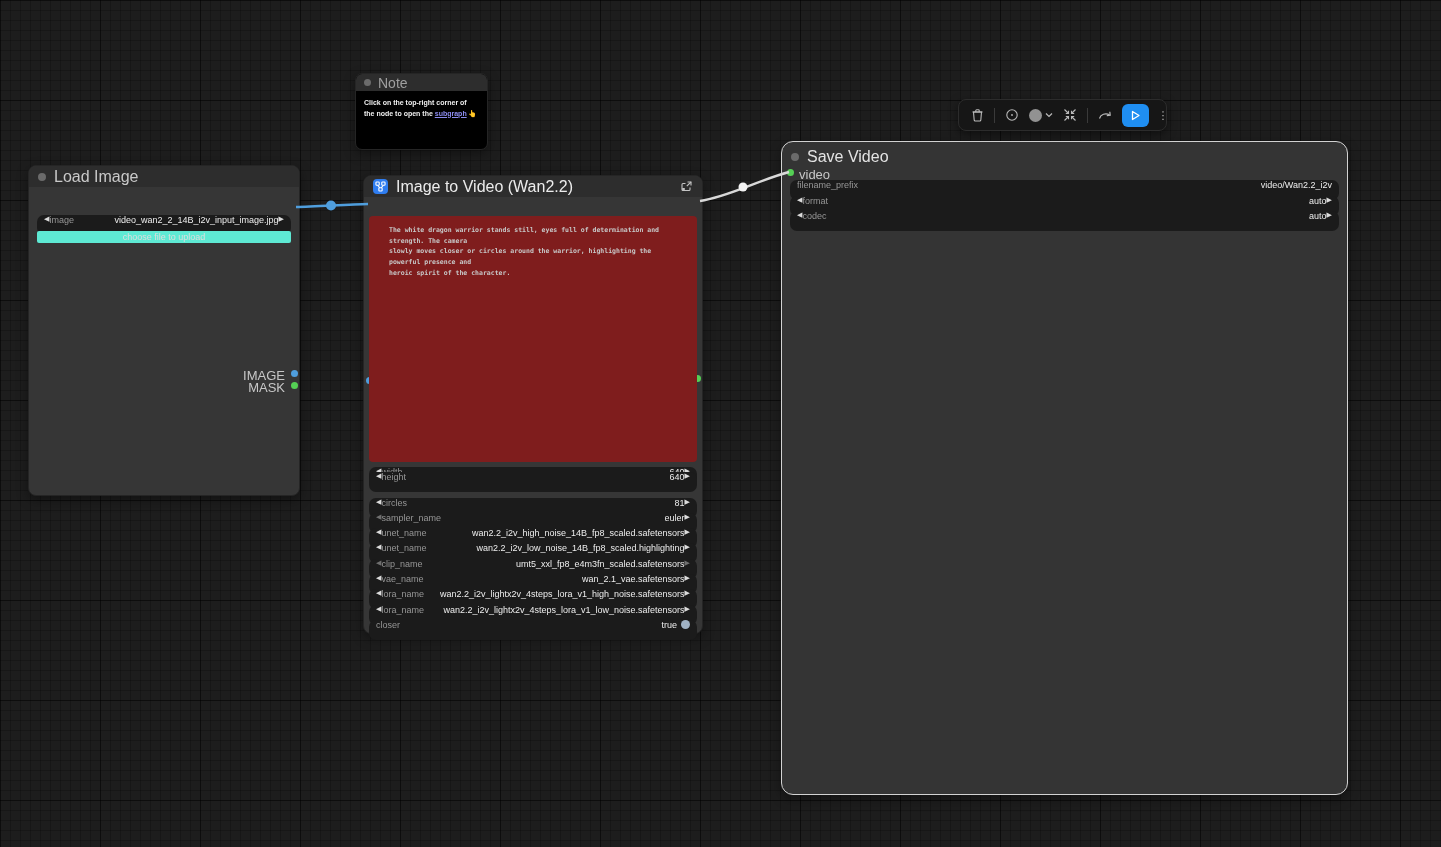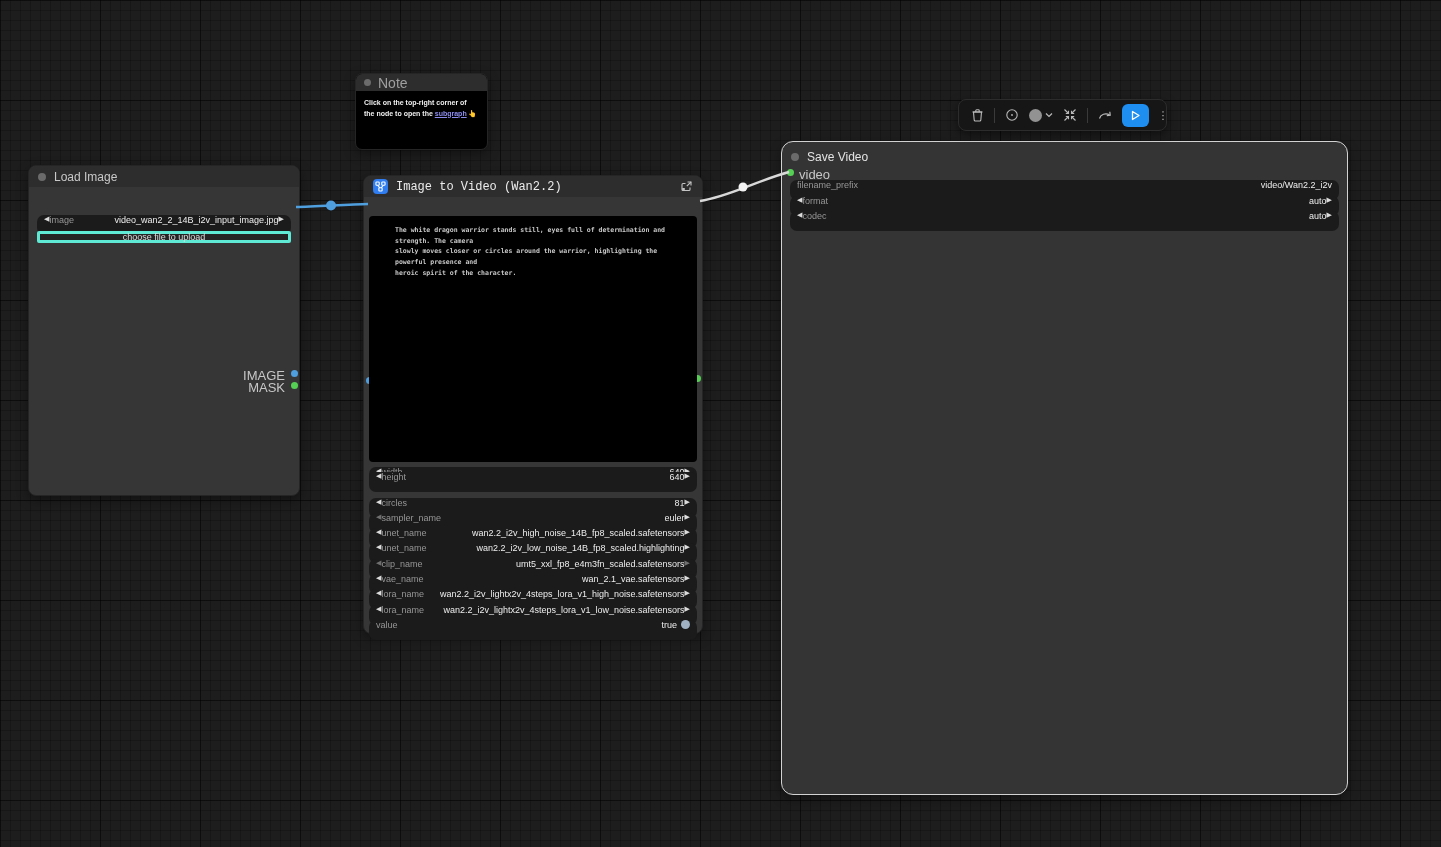--- a/index.html
+++ b/index.html
@@ -17,38 +17,38 @@
   }
   .node {
     position: absolute; background:#363636; border-radius:8px;
     border:1px solid #252525; box-shadow: 0 4px 12px rgba(0,0,0,.38);
   }
   .titlebar {
     height:21px; background:#2d2d2d; border-radius:7px 7px 0 0;
     display:flex; align-items:center; padding:0 9px; gap:8px;
   }
   .tdot { width:8px; height:8px; border-radius:50%; background:#6b6b6b; flex:0 0 auto; }
-  .ttext { font-size:12px; color:#c9c9c9; white-space:nowrap; }
+  .ttext { font-size:16px; color:#c9c9c9; white-space:nowrap; }
   .slot { width:7px; height:7px; border-radius:50%; position:absolute; }
   .slot.blue { background:#4f9edd; }
   .slot.green { background:#55d055; }
   .slotlabel { position:absolute; font-size:13px; color:#c7c7c7; white-space:nowrap; }
   .widget {
     position:absolute; left:5px; right:5px; height:20px; background:#1b1b1b;
     border-radius:7px; display:flex; align-items:flex-start; padding:0 7px; 
     font-size:9px;
   }
   .arr { font-size:7px; color:#dcdcdc; line-height:1; flex:0 0 auto; }
   .dim .arr { color:#6f6f6f; }
   .lab { color:#969696; white-space:nowrap; }
   .val { margin-left:auto; color:#ededed; white-space:nowrap; overflow:hidden; }
   .toggle-circle { width:9px; height:9px; border-radius:50%; background:#9fb1c3; flex:0 0 auto; margin-left:4px; }
   .prompt {
     position:absolute; left:5px; right:5px; top:40px; height:246px;
-    background:#000000; border-radius:4px; padding:9px 26px;
+    background:#7f1d1d; border-radius:4px; padding:9px 20px;
     font-family:"DejaVu Sans Mono", monospace; font-size:6.5px; font-weight:bold;
     color:#c8c8c8; line-height:1.65; white-space:pre-wrap;
   }
   
   .note-node { background:#000; border-radius:7px; }
   .note-title { height:17px; background:#2d2d2d; border-radius:6px 6px 0 0; display:flex; align-items:center; padding:0 8px; gap:7px; }
   .note-title .tdot{ width:7px;height:7px; }
   .note-title .ttext{ font-size:14px; color:#9f9f9f; }
   .note-body { padding:7px 8px; font-size:7px; font-weight:bold; color:#efefef; line-height:1.5; }
   .note-link { color:#8c8cf0; text-decoration:underline; }
@@ -87,42 +87,42 @@
     <span class="slotlabel" style="right:14px; top:202px;">IMAGE</span>
     <span class="slot blue" style="right:1px; top:204px;"></span>
     <span class="slotlabel" style="right:14px; top:214px;">MASK</span>
     <span class="slot green" style="right:1px; top:216px;"></span>
     <div class="widget" style="left:8px; right:8px; top:49px;">
       <span class="arr">◀</span>
       <span class="lab">image</span>
       <span class="val">video_wan2_2_14B_i2v_input_image.jpg</span>
       <span class="arr">▶</span>
     </div>
-    <div style="position:absolute; left:8px; right:8px; top:65px; height:12px; background:#242424; border:3px solid #5eead4; border-radius:2px; display:flex; align-items:center; justify-content:center; font-size:9px; color:#dedede;">choose file to upload</div>
+    <div style="position:absolute; left:8px; right:8px; top:65px; height:12px; background:#242424; border:6px solid #5eead4; border-radius:2px; display:flex; align-items:center; justify-content:center; font-size:9px; color:#dedede;">choose file to upload</div>
   </div>
 
   <div class="node note-node" style="left:355px; top:73px; width:133px; height:77px;">
     <div class="note-title">
       <span class="tdot"></span>
       <span class="ttext">Note</span>
     </div>
     <div class="note-body"><span>Click on the top-right corner of the node to open the </span><span class="note-link">subgraph</span> <span>👆</span></div>
   </div>
 
   <div class="node" style="left:363px; top:175px; width:340px; height:459px;">
     <div class="titlebar">
       <span class="subgraph-badge">
         <svg width="11" height="11" viewBox="0 0 14 14" fill="none" stroke="#ffffff" stroke-width="1.4">
           <rect x="1.2" y="1.2" width="4.2" height="4.2" rx="1"></rect>
           <rect x="8.6" y="1.2" width="4.2" height="4.2" rx="1"></rect>
           <rect x="4.9" y="8.6" width="4.2" height="4.2" rx="1"></rect>
           <path d="M3.3 5.4 L6.2 8.8 M10.7 5.4 L7.8 8.8"></path>
         </svg>
       </span>
-      <span class="ttext" style="color:#ececec;font-family:Liberation Mono, monospace;">Image to Video (Wan2.2)</span>
+      <span class="ttext" style="color:#ececec;">Image to Video (Wan2.2)</span>
       <span class="expand-btn">
         <svg width="13" height="13" viewBox="0 0 13 13" fill="none" stroke="#c4c4c4" stroke-width="1.1">
           <path d="M7.5 2 H11 V5.5"></path>
           <path d="M11 2 L6.8 6.2"></path>
           <path d="M5.5 3.5 H3 a1 1 0 0 0 -1 1 V9.5 a1 1 0 0 0 1 1 H9 a1 1 0 0 0 1 -1 V7.5"></path>
           <rect x="2.2" y="8" width="2.6" height="2.6" fill="#c4c4c4" stroke="none"></rect>
         </svg>
       </span>
     </div>
     <span class="slot blue" style="left:2px; top:201px;"></span>
@@ -187,21 +187,21 @@
       <span class="val">wan2.2_i2v_lightx2v_4steps_lora_v1_high_noise.safetensors</span>
       <span class="arr">▶</span>
     </div>
     <div class="widget" style="top:429px;">
       <span class="arr">◀</span>
       <span class="lab">lora_name</span>
       <span class="val">wan2.2_i2v_lightx2v_4steps_lora_v1_low_noise.safetensors</span>
       <span class="arr">▶</span>
     </div>
     <div class="widget" style="top:444px;">
-      <span class="lab">value</span>
+      <span class="lab">closer</span>
       <span class="val">true</span>
       <span class="toggle-circle"></span>
     </div>
   </div>
 
   <div class="node selected" style="left:781px; top:141px; width:567px; height:654px;">
     <div class="titlebar">
       <span class="tdot"></span>
       <span class="ttext" style="color:#e3e3e3;">Save Video</span>
     </div>

